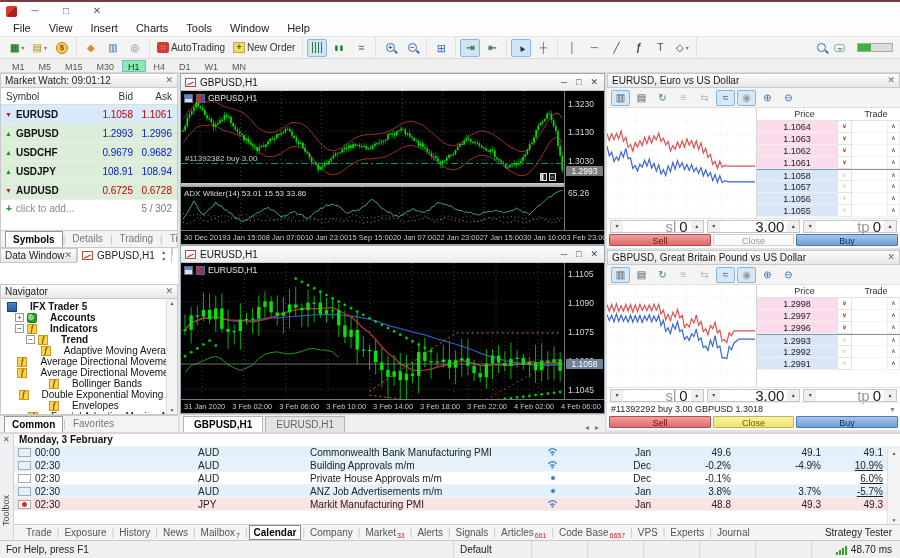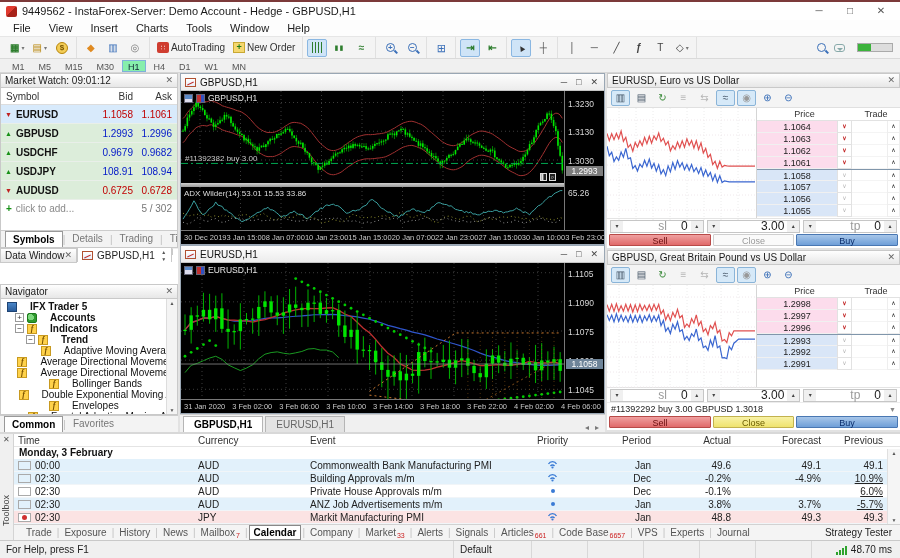--- a/index.html
+++ b/index.html
@@ -159,21 +159,21 @@
   .dom-prow.ask .price{background:#fcdcec}
   .dom-prow.bid .price{background:#d9e6f7}
   .dom-prow.firstbid{border-top:1px solid #8096ab}
   .spb{width:15px;border:1px solid #e2e2e2;border-top:none;background:#fff;font-size:6px;line-height:10px;text-align:center}
   .spb.red{color:#c02020;font-weight:bold}.spb.gray{color:#b8b8b8}
   .dom-prow .trade{flex:1;border-bottom:1px solid #f4f4f4}
   .upb{width:13px;border:1px solid #eee;border-top:none;font-size:6px;line-height:10px;text-align:center}
   .dom-controls{height:15px;display:flex;gap:3px;padding:1px 3px;align-items:center;border-top:1px solid #e4e4e4;flex:0 0 auto}
   .spin{flex:1;display:flex;height:13px;border:1px solid #c6c6c6;background:#fff}
   .spin .dec,.spin .inc{width:12px;background:#f0f0f0;font-size:6px;line-height:11px;text-align:center;color:#444;flex:0 0 auto}
-  .spin .val{flex:1;display:flex;align-items:center;justify-content:flex-end;gap:14px;font-size:12px;padding:0 3px}
+  .spin .val{flex:1;display:flex;align-items:center;justify-content:flex-end;gap:3px;font-size:15px;padding:0 3px}
   .spin .val .sl{color:#999}
   .dom-pos{height:13px;display:flex;align-items:center;font-size:9px;color:#222;padding:0 4px;border-top:1px solid #ececec;flex:0 0 auto}
   .dom-pos .chev{margin-left:auto;color:#888;font-size:7px}
   .dom-buttons{height:15px;display:flex;gap:2px;padding:1px 2px 2px;flex:0 0 auto}
   .dom-buttons div{font-size:9px;text-align:center;line-height:12px;border-radius:1px}
   .btn-sell{flex:1;background:linear-gradient(#efa0a0,#e06a6a);border:1px solid #b84a48;color:#6b0f0f}
   .btn-close{flex:0 0 28%;background:#fafafa;border:1px solid #cfcfcf;color:#999}
   .btn-close.yellow{background:linear-gradient(#f8f2a6,#efe36e);border-color:#c2b24e;color:#6b5d00}
   .btn-buy{flex:1;background:linear-gradient(#a7c6e9,#6f9fd8);border:1px solid #4977b2;color:#0b2d6b}
 
@@ -226,21 +226,20 @@
   .bars{display:flex;align-items:flex-end;gap:1px;height:10px}
   .bars i{display:block;width:2px;background:#2ea32e}
 </style>
 </head>
 <body>
 
 <div id="app">
 
   <div class="titlebar">
     <span class="app-icon"></span>
-    <span class="title-text">9449562 - InstaForex-Server: Demo Account - Hedge - GBPUSD,H1</span>
     <span class="win-btn">─</span>
     <span class="win-btn">□</span>
     <span class="win-btn">✕</span>
   </div>
 
   <div class="menubar">
       <span class="menu-item">File</span>
       <span class="menu-item">View</span>
       <span class="menu-item">Insert</span>
       <span class="menu-item">Charts</span>
@@ -950,21 +949,21 @@
             <span class="ptick" id="gbp-adx-tick" style="top: 97px;">65.26</span>
           <span class="ptick" style="top: 7.5px;">1.3230</span>
               <span class="ptick" style="top: 36.25px;">1.3130</span>
               <span class="ptick" style="top: 65px;">1.3030</span>
             </div>
           <div class="xaxis" id="gbp-xaxis">
               <span>30 Dec 2019</span>
               <span>3 Jan 15:00</span>
               <span>8 Jan 07:00</span>
               <span>10 Jan 23:00</span>
-              <span>15 Jan 15:00</span>
+              <span>15 Sep 15:00</span>
               <span>20 Jan 07:00</span>
               <span>22 Jan 23:00</span>
               <span>27 Jan 15:00</span>
               <span>30 Jan 10:00</span>
               <span>3 Feb 23:00</span>
             </div>
         </div>
       </div>
 
       <div class="chart-window cw-eur">
@@ -1460,31 +1459,20 @@
       </div>
   </div>
 
   <div class="toolbox">
     <div class="tb-strip">
       <span class="strip-close">✕</span>
       <span class="strip-label">Toolbox</span>
     </div>
     <div class="tb-main">
       <div class="cal">
-        <div class="cal-head" id="cal-head">
-            <div class="col-time">Time</div>
-            <div class="col-cur">Currency</div>
-            <div class="col-event">Event</div>
-            <div class="col-pri">Priority</div>
-            <div class="col-per">Period</div>
-            <div class="col-act">Actual</div>
-            <div class="col-for">Forecast</div>
-            <div class="col-prev">Previous</div>
-            <div class="col-sb"></div>
-          </div>
         <div class="cal-group">Monday, 3 February</div>
         <div id="cal-rows">
             <div class="cal-row tint-blue">
               <div class="col-time">
                 <span class="flag aud"></span>
                 <span>00:00</span>
               </div>
               <div class="col-cur">AUD</div>
               <div class="col-event">Commonwealth Bank Manufacturing PMI</div>
               <div class="col-pri">

